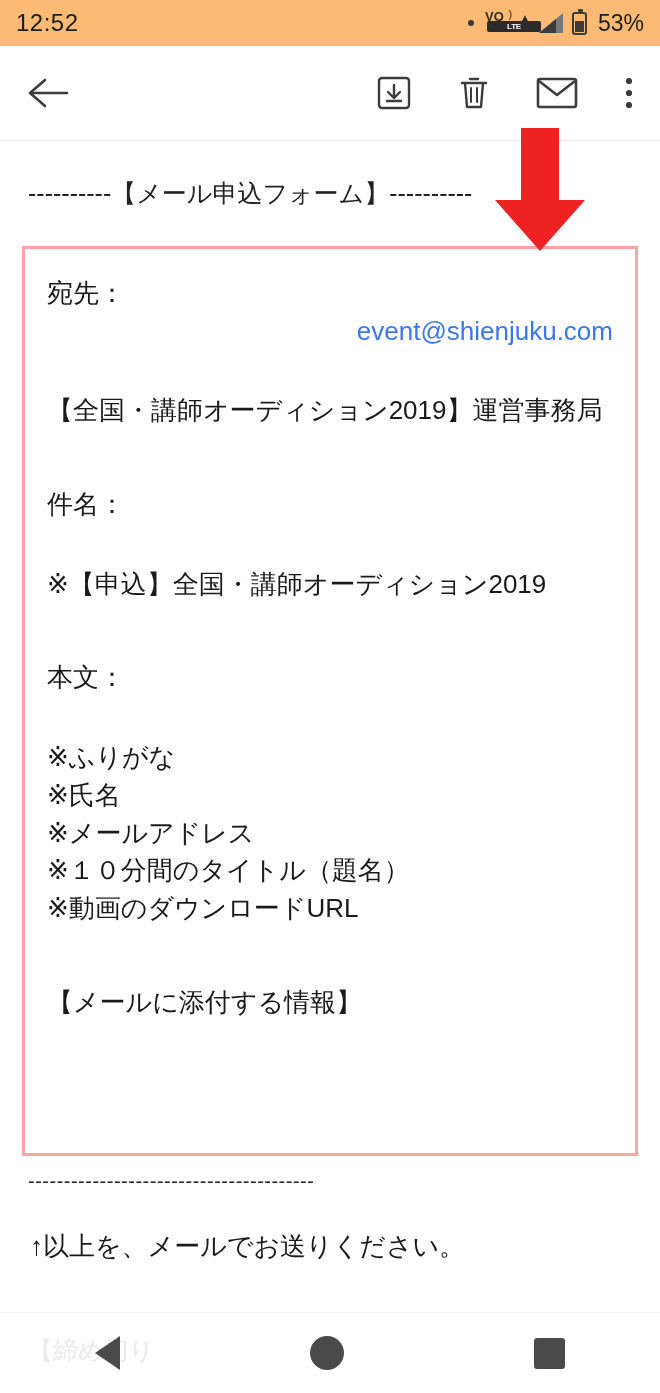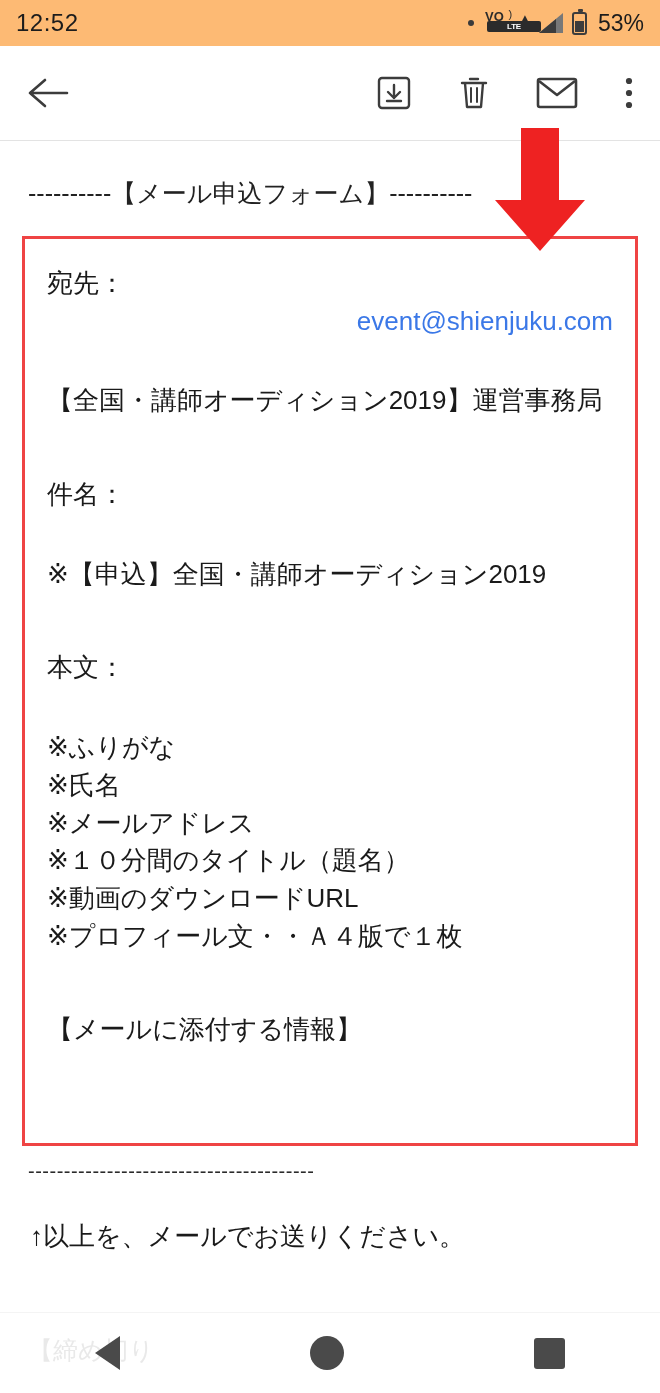--- a/index.html
+++ b/index.html
@@ -177,22 +177,22 @@
     z-index: 2;
   }
   .dashed-line {
     font-size: 25px;
     color: #222;
     margin: 36px 0 0 6px;
     letter-spacing: 0px;
     white-space: nowrap;
   }
   .form-box {
-    margin-top: 26px;
-    border: 3px solid #ef4444;
+    margin-top: 36px;
+    border: 3px solid #fca5a5;
     padding: 26px 22px 36px 22px;
     box-sizing: border-box;
     min-height: 910px;
   }
   .fb-line {
     font-size: 26px;
     line-height: 1.45;
     color: #1a1a1a;
     white-space: pre-wrap;
   }
@@ -370,21 +370,20 @@
     <div class="gap-md"></div>
     <div class="fb-line">※【申込】全国・講師オーディション2019</div>
     <div class="gap-lg"></div>
     <div class="fb-line">本文：</div>
     <div class="gap-md"></div>
     <div class="fb-line">※ふりがな</div>
     <div class="fb-line">※氏名</div>
     <div class="fb-line">※メールアドレス</div>
     <div class="fb-line">※１０分間のタイトル（題名）</div>
     <div class="fb-line">※動画のダウンロードURL</div>
-    <div class="fb-line">※プロフィール文・・Ａ４版で１枚</div>
     <div class="gap-lg"></div>
     <div class="fb-line">【メールに添付する情報】</div>
     <div class="gap-md"></div>
   </div>
 
   <div class="dashed-line2">----------------------------------------</div>
   <div class="closing-line">↑以上を、メールでお送りください。</div>
 </div>
 
 <div class="ghost-bottom">【締め切り</div>

